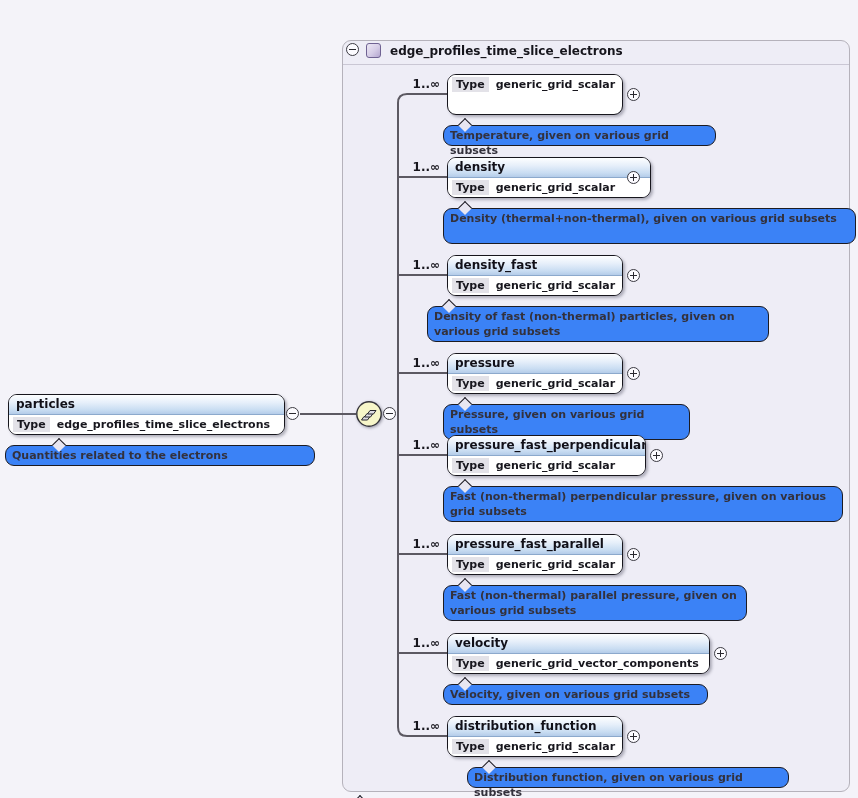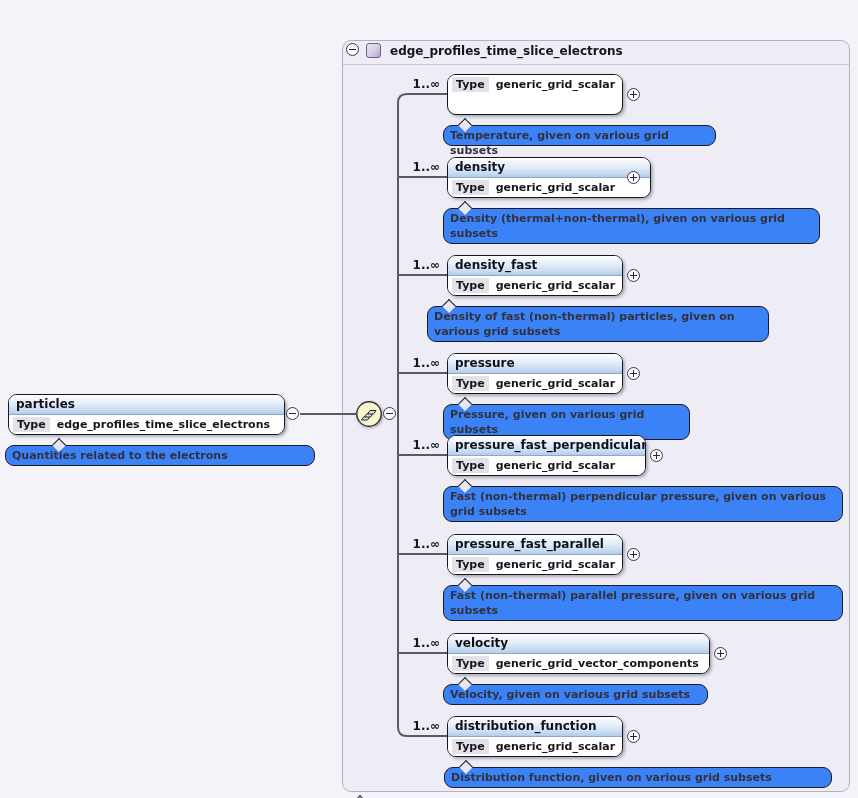--- a/index.html
+++ b/index.html
@@ -154,21 +154,21 @@
 
   <div class="occ" style="left:398px; top:128px;">1..∞</div>
   <div class="node" style="left:447px; top:125px; width:204px;">
     <div class="node-name">density</div>
     <div class="node-type">
       <span class="type-key">Type</span>
       <span class="type-value">generic_grid_scalar</span>
     </div>
   </div>
   <span class="toggle plus" style="left:627px; top:139px;"></span>
-  <div class="bubble" style="left:443px; top:176px; width:377px; height:36px;">
+  <div class="bubble" style="left:443px; top:176px; width:413px; height:36px;">
     <span class="notch-outer" style="left:16px;"></span>
     <span>Density (thermal+non-thermal), given on various grid subsets</span>
   </div>
 
   <div class="occ" style="left:398px; top:226px;">1..∞</div>
   <div class="node" style="left:447px; top:223px; width:176px;">
     <div class="node-name">density_fast</div>
     <div class="node-type">
       <span class="type-key">Type</span>
       <span class="type-value">generic_grid_scalar</span>
@@ -210,21 +210,21 @@
 
   <div class="occ" style="left:398px; top:505px;">1..∞</div>
   <div class="node" style="left:447px; top:502px; width:176px;">
     <div class="node-name">pressure_fast_parallel</div>
     <div class="node-type">
       <span class="type-key">Type</span>
       <span class="type-value">generic_grid_scalar</span>
     </div>
   </div>
   <span class="toggle plus" style="left:627px; top:516px;"></span>
-  <div class="bubble" style="left:443px; top:553px; width:400px; height:36px;">
+  <div class="bubble" style="left:443px; top:553px; width:304px; height:36px;">
     <span class="notch-outer" style="left:16px;"></span>
     <span>Fast (non-thermal) parallel pressure, given on various grid subsets</span>
   </div>
 
   <div class="occ" style="left:398px; top:604px;">1..∞</div>
   <div class="node" style="left:447px; top:601px; width:263px;">
     <div class="node-name">velocity</div>
     <div class="node-type">
       <span class="type-key">Type</span>
       <span class="type-value">generic_grid_vector_components</span>
@@ -238,21 +238,21 @@
 
   <div class="occ" style="left:398px; top:687px;">1..∞</div>
   <div class="node" style="left:447px; top:684px; width:176px;">
     <div class="node-name">distribution_function</div>
     <div class="node-type">
       <span class="type-key">Type</span>
       <span class="type-value">generic_grid_scalar</span>
     </div>
   </div>
   <span class="toggle plus" style="left:627px; top:698px;"></span>
-  <div class="bubble" style="left:444px; top:735px; width:388px; height:21px;">
+  <div class="bubble" style="left:467px; top:735px; width:322px; height:21px;">
     <span class="notch-outer" style="left:16px;"></span>
     <span>Distribution function, given on various grid subsets</span>
   </div>
 
   <div class="bubble" style="left:342px; top:770px; width:498px; height:21px;">
     <span class="notch-outer" style="left:12px;"></span>
     <span>Quantities related to electrons</span>
   </div>
 
 </div>

